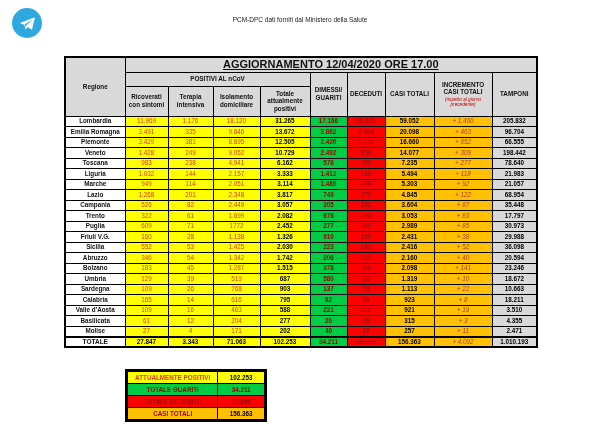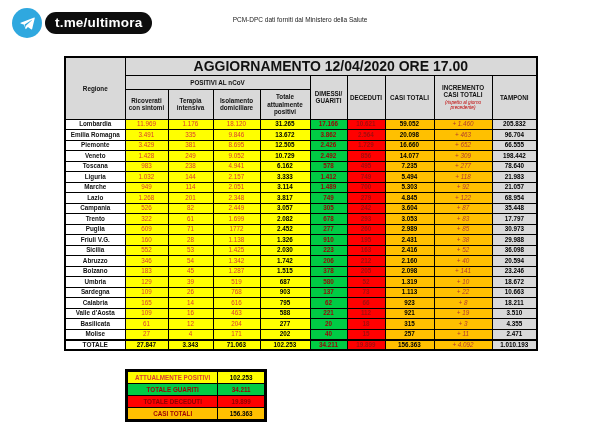--- a/index.html
+++ b/index.html
@@ -18,21 +18,21 @@
   .source-note { position:absolute; left:0; right:0; top:16px; text-align:center;
                  font-size:6.5px; color:#222; }
 
   
   table.main { position:absolute; left:64px; top:56px; width:472px;
                border-collapse:collapse; table-layout:fixed;
                border:2px solid #000; }
   .main th, .main td { border:1px solid #000; padding:0 1px; text-align:center;
                vertical-align:middle; overflow:hidden; white-space:normal; }
   .main thead th { background:#D9D9D9; font-weight:bold; font-size:6.3px; line-height:1.2; color:#111; }
-  .h1 th.update { height:15px; font-size:14px; }
+  .h1 th.update { height:15px; font-size:11px;text-decoration:underline; }
   th.regione-h { font-size:7px; }
   .h2 th { height:14px; }
   .h3 th { height:30px; }
   th.orange-h { background:#FFC000; }
   .incr-sub { display:block; font-size:4.7px; color:#C00000; font-style:italic;
               font-weight:normal; line-height:1.15; margin-top:1px; }
 
   .main tbody td { height:10.5px; font-size:6.3px; line-height:1; }
   .c-region { background:#fff; font-weight:bold; color:#111; }
   .c-yel    { background:#FFFF00; color:#D93A30; }
@@ -67,21 +67,20 @@
 <body>
 
 <div class="page">
 
   <div class="tg-badge">
     <span class="tg-circle">
       <svg viewBox="0 0 24 24" aria-hidden="true">
         <path fill="#ffffff" d="M21.5 3.6 L2.3 11.1 c-.6 .25 -.55 .8 .05 .98 l4.9 1.55 1.85 5.9 c.18 .5 .6 .55 .9 .2 l2.55 -2.95 4.95 3.65 c.45 .3 .95 .1 1.08 -.5 L22.3 4.4 c.15 -.7 -.3 -1.05 -.8 -.8 Z M8 13.3 l9.9 -6.1 c.3 -.18 .55 .08 .3 .3 l-8.2 7.45 -.3 3.2 Z"></path>
       </svg>
     </span>
-    <span class="tg-pill">t.me/ultimora</span>
   </div>
   <div class="source-note">PCM-DPC dati forniti dal Ministero della Salute</div>
 
   <table class="main">
     <colgroup>
       <col style="width:60px">
         <col style="width:43px">
         <col style="width:45px">
       <col style="width:47px">
         <col style="width:50px">

